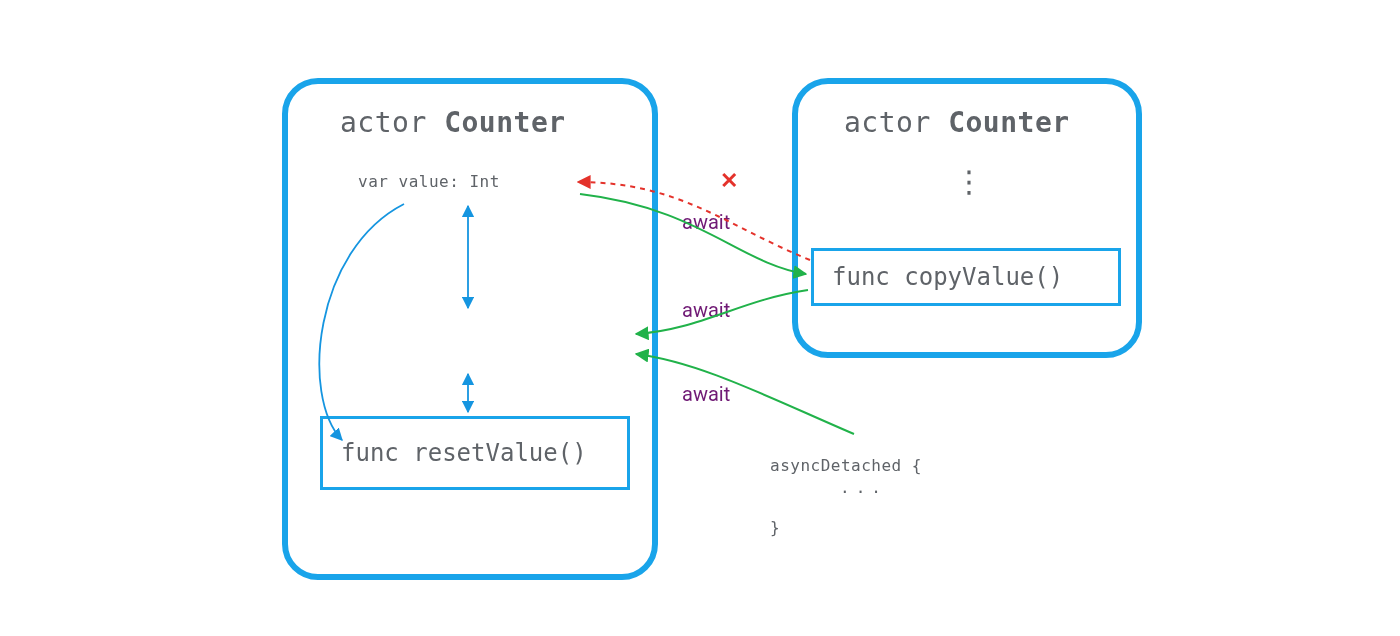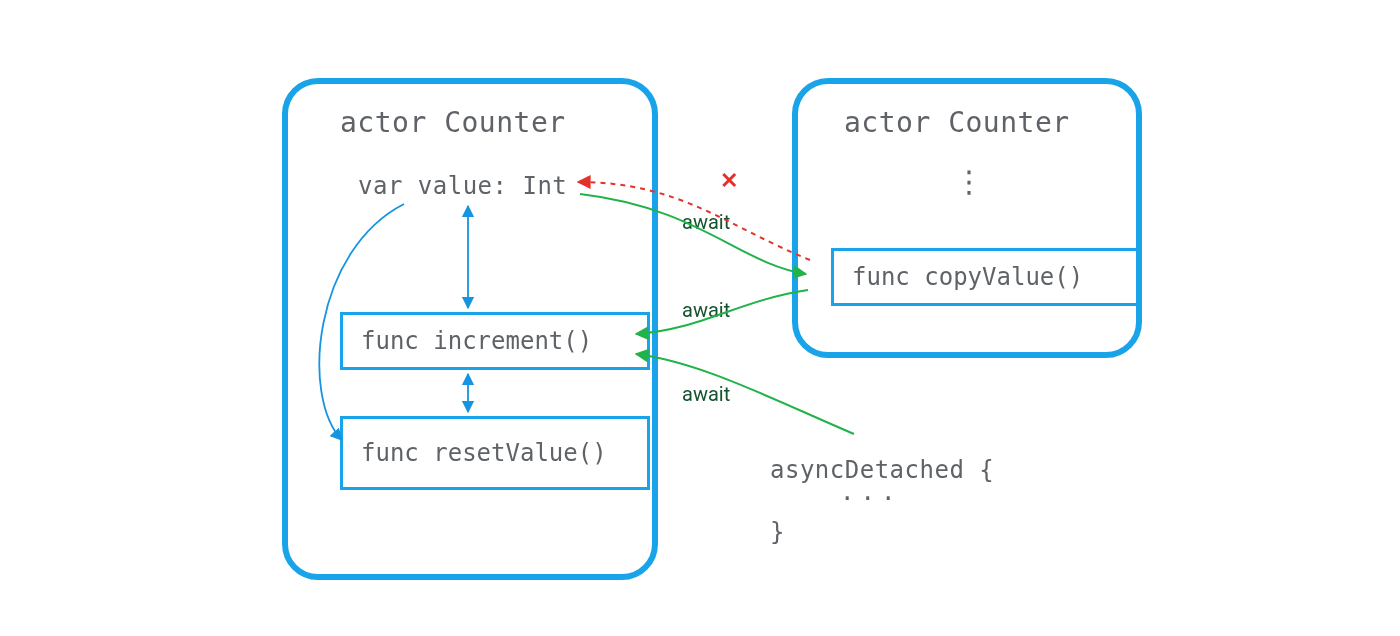--- a/index.html
+++ b/index.html
@@ -18,40 +18,39 @@
     position: absolute;
     border: 6px solid #19a4ea;
     border-radius: 36px;
     box-sizing: border-box;
   }
   .title {
     position: absolute;
     font-size: 28px;
     letter-spacing: 0.5px;
   }
-  .title b { font-weight: 400; }
+  .title b { font-weight: 700; }
   .code-text {
     position: absolute;
-    font-size: 24px;
+    font-size: 16px;
     letter-spacing: 0.5px;
   }
   .func-box {
     position: absolute;
     border: 3px solid #19a4ea;
     box-sizing: border-box;
     font-size: 24px;
     display: flex;
     align-items: center;
     padding-left: 18px;
-    margin-left: 20px;
   }
   .await-label {
     position: absolute;
     font-size: 20px;
-    color: #14532d;
+    color: #701a75;
     font-family: -apple-system, BlinkMacSystemFont, "Segoe UI", Roboto, sans-serif;
   }
   svg.arrows {
     position: absolute;
     left: 0; top: 0;
     width: 1400px;
     height: 636px;
     pointer-events: none;
   }
 </style>
@@ -59,23 +58,20 @@
 <body>
 
 <div class="canvas">
 
   <div class="actor-box" style="left:282px; top:78px; width:376px; height:502px;"></div>
   <div class="title" style="left:340px; top:106px;">
     <span>actor </span><b>Counter</b>
   </div>
   <div class="code-text" style="left:358px; top:172px;">var value: Int</div>
 
-  <div class="func-box" style="left:320px; top:312px; width:310px; height:58px;">
-    <span>func increment()</span>
-  </div>
   <div class="func-box" style="left:320px; top:416px; width:310px; height:74px;">
     <span>func resetValue()</span>
   </div>
 
   <div class="actor-box" style="left:792px; top:78px; width:350px; height:280px;"></div>
   <div class="title" style="left:844px; top:106px;">
     <span>actor </span><b>Counter</b>
   </div>
   <div class="code-text" style="left:954px; top:164px; font-size:30px;">⋮</div>
   <div class="func-box" style="left:811px; top:248px; width:310px; height:58px;">

